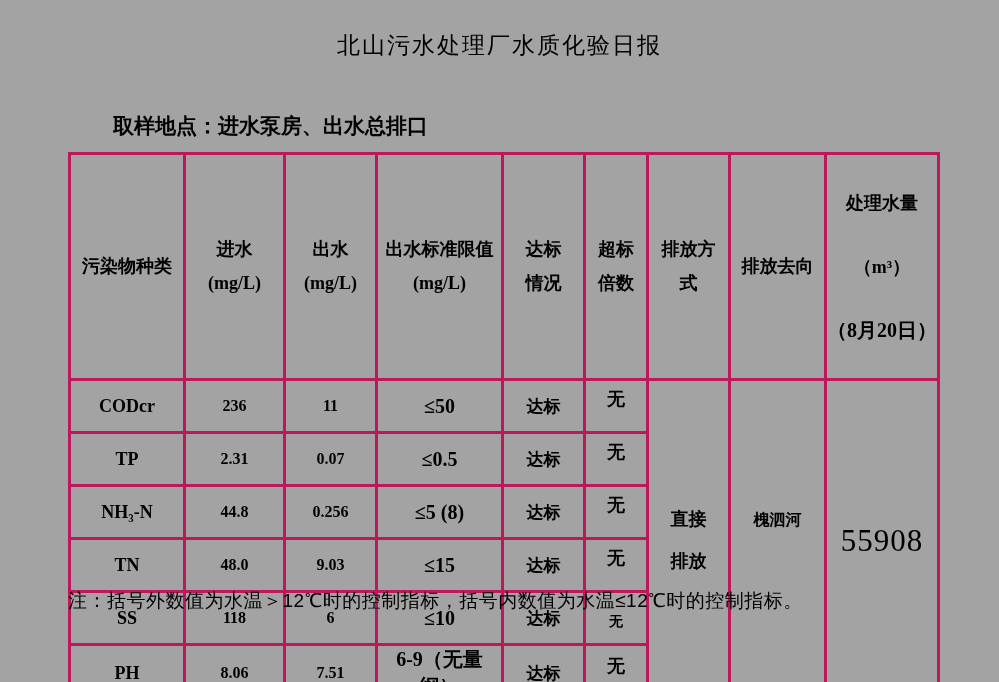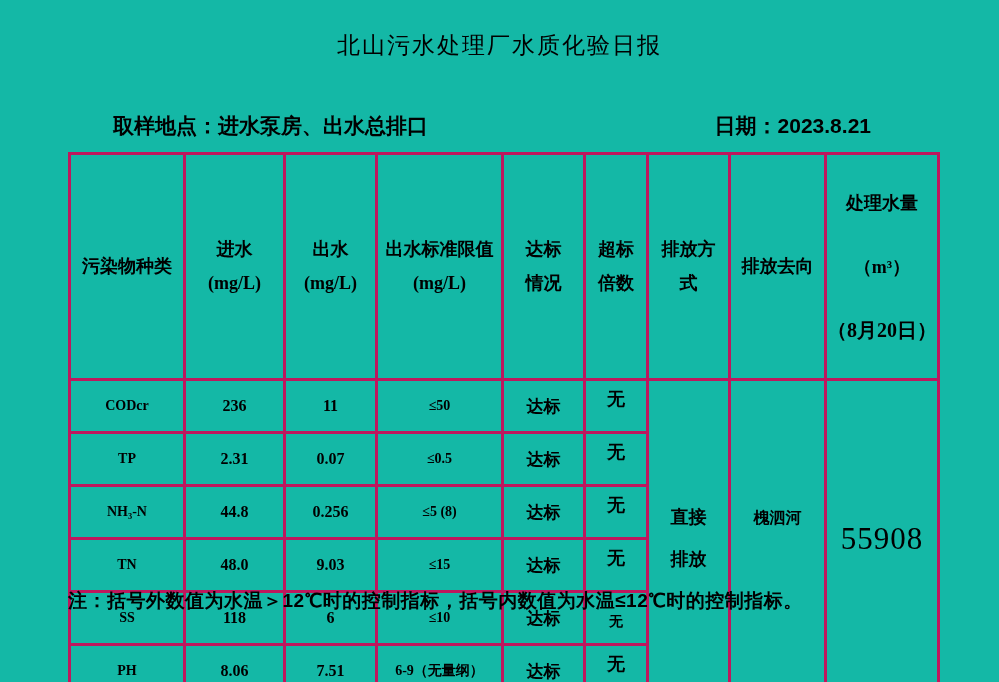--- a/index.html
+++ b/index.html
@@ -1,20 +1,20 @@
 <!DOCTYPE html>
 <html><head>
 <meta charset="utf-8">
 <style>
   html, body { margin: 0; padding: 0; background: #ffffff; }
   .page {
     position: relative;
     width: 999px;
     height: 682px;
-    background: #14b8a6;
+    background: #a3a3a3;
     color: #000000;
     font-family: "Liberation Serif", serif;
     overflow: hidden;
   }
   .title {
     position: absolute;
     top: 30px;
     left: 0;
     width: 100%;
     text-align: center;
@@ -54,49 +54,48 @@
   }
   .report thead tr { height: 108px; }
   .report tbody tr { height: 53px; }
   .report th {
     font-size: 18px;
     line-height: 1.85;
     white-space: pre-line;
   }
   .vol-th span { display: block; line-height: 30px; }
   .vol-th .l3 { font-size: 20px; }
-  td.c-pollutant { font-size: 14px; text-align: center; }
+  td.c-pollutant { font-size: 18px; text-align: center; }
   td.c-num { font-size: 16px; margin-left: 12px; }
-  td.c-limit { font-size: 14px; }
+  td.c-limit { font-size: 20px; }
   td.c-status { font-size: 17px; }
   td.c-exceed span { display: inline-block; position: relative; top: -7px; font-size: 18px; }
   .report tbody tr:nth-child(5) td.c-exceed span { font-size: 14px; top: 3px; }
   td.c-method { font-size: 18px; line-height: 2.3; white-space: pre-line; }
   td.c-dest span { display: inline-block; position: relative; top: -20px; font-size: 16px; }
   td.c-volume { font-size: 31px; font-weight: normal; letter-spacing: 1px; }
   .note {
     position: absolute;
     top: 588px;
     left: 68px;
     font-family: "Liberation Sans", sans-serif;
-    font-weight: bold;
+    font-weight: normal;
     font-size: 19px;
     letter-spacing: 0.5px;
   }
 </style>
 </head>
 <body>
 
 <div class="page">
 
   <div class="title">北山污水处理厂水质化验日报</div>
 
   <div class="meta">
     <span>取样地点：进水泵房、出水总排口</span>
-    <span>日期：2023.8.21</span>
   </div>
 
   <table class="report">
     <colgroup>
       <col style="width:115px">
         <col style="width:100px">
         <col style="width:92px">
       <col style="width:126px">
         <col style="width:82px">
         <col style="width:63px">

